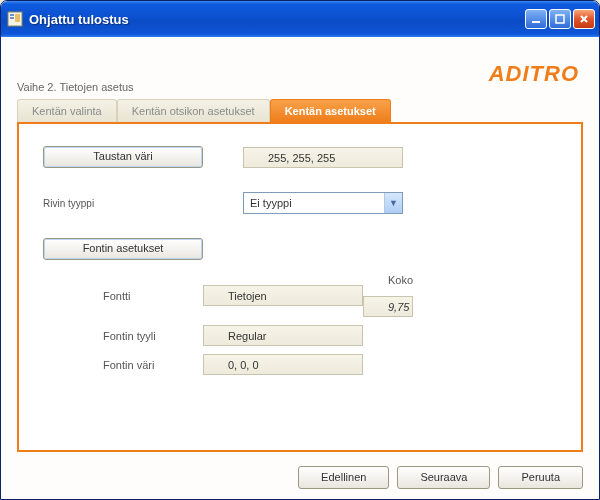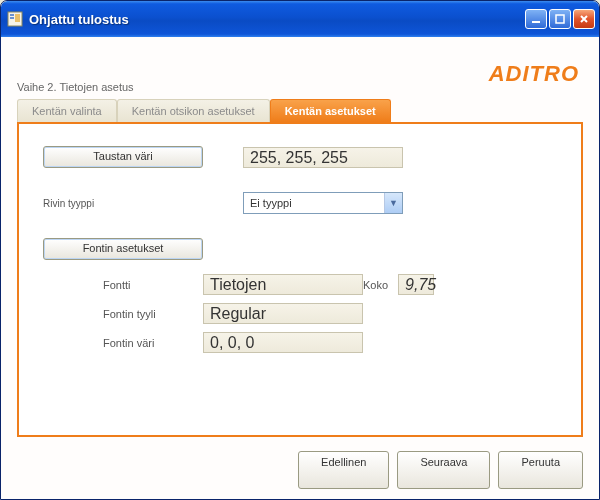--- a/index.html
+++ b/index.html
@@ -132,22 +132,22 @@
     width: 100px;
     color: #555;
     font-size: 11px;
     text-align: left;
   }
   .text-field {
     width: 160px;
     height: 21px;
     background: linear-gradient(to bottom, #f6f3e8, #eeeadb);
     border: 1px solid #c9c4ae;
-    padding: 2px 6px;
-    font-size: 16px;
+    padding: 2px 24px;
+    font-size: 11px;
     color: #333;
     line-height: 16px;
   }
   .narrow-field { width: 36px; font-style: italic; }
   .combo {
     width: 160px;
     height: 22px;
     border: 1px solid #7f9db9;
     background: #fff;
     display: flex;
@@ -165,31 +165,31 @@
   }
   .spacer { height: 10px; }
   .footer {
     display: flex;
     justify-content: flex-end;
     gap: 8px;
     padding-top: 4px;
   }
   .footer-btn {
     min-width: 78px;
-    height: 38px;
+    height: 23px;
     background: linear-gradient(to bottom, #fff, #e9e6dd);
     border: 1px solid #9a9a82;
     border-radius: 3px;
     font-size: 11px;
     color: #333;
     padding: 0 22px;
     line-height: 20px;
     text-align: center;
   }
-  .koko-wrap { display: flex; align-items: center; gap: 10px; }
+  .koko-wrap { display: flex; align-items: flex-end; gap: 10px; flex-direction: column; }
   .koko-label { color: #555; font-size: 11px; }
 </style>
 </head>
 <body>
 
 <div class="window">
   <div class="titlebar">
     <span class="app-icon">
       <svg viewBox="0 0 16 16" width="16" height="16">
         <rect x="1" y="1" width="14" height="14" fill="#f5f3e9" stroke="#8a885f"></rect>

